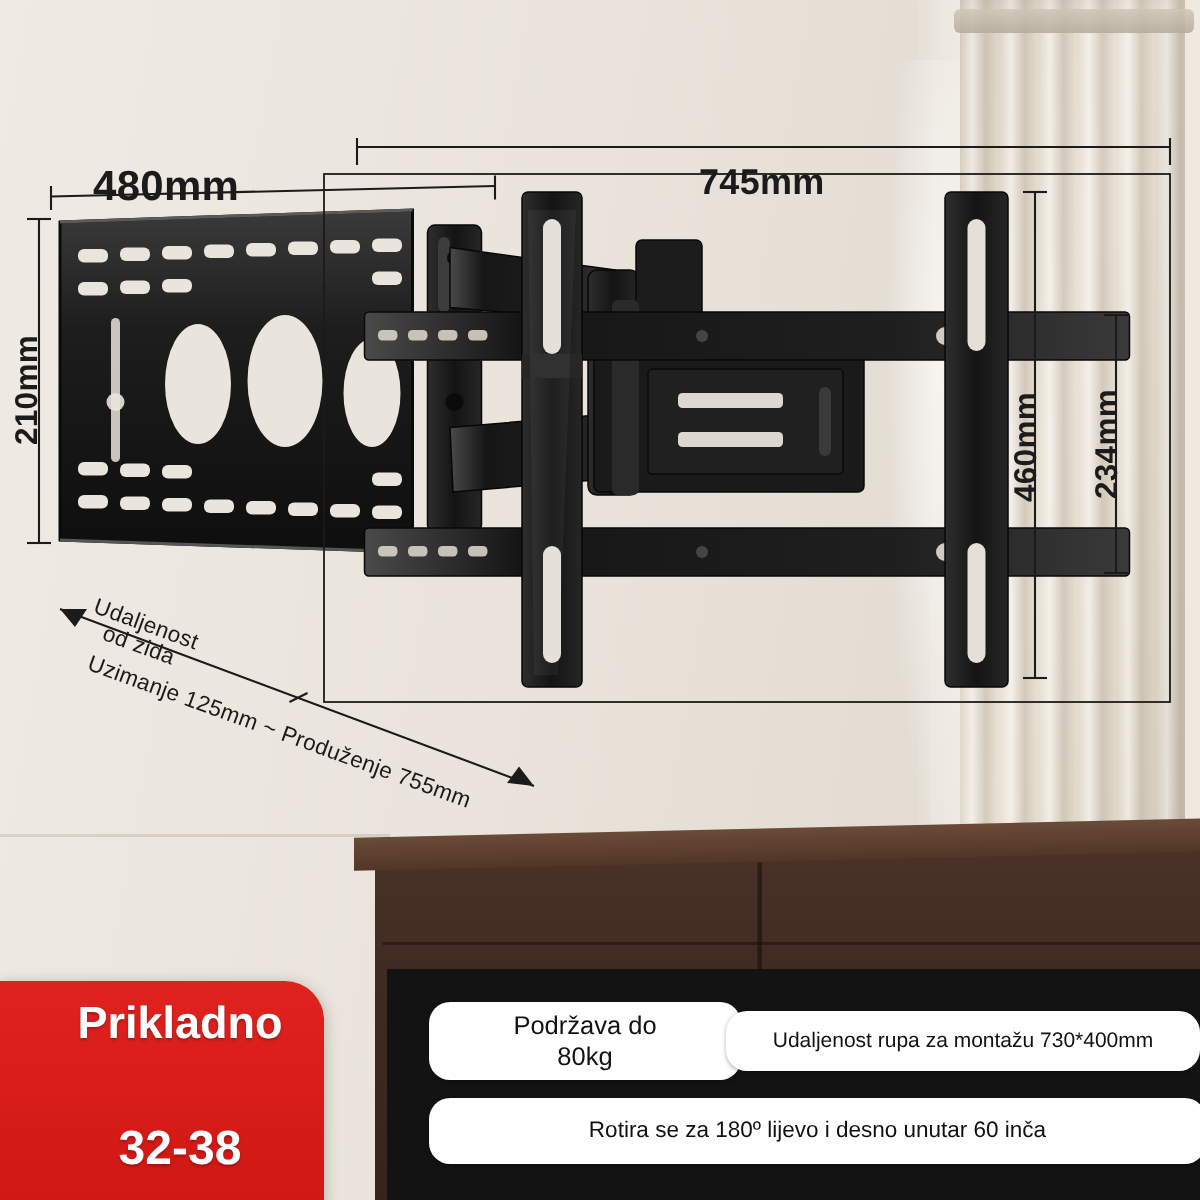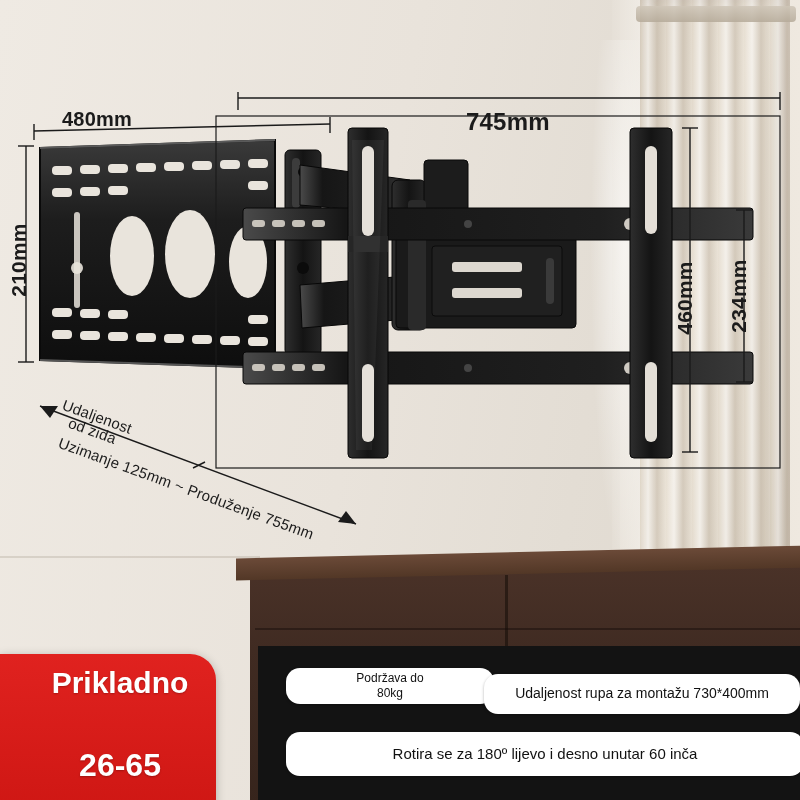--- a/index.html
+++ b/index.html
@@ -90,21 +90,21 @@
   }
   .dark-panel{
     position:absolute;left:258px;top:646px;width:542px;height:154px;
     background:#131313;
   }
   .pill{
     position:absolute;background:#ffffff;border-radius:14px;
     color:#111;display:flex;align-items:center;justify-content:center;
     text-align:center;line-height:1.25;box-shadow:0 1px 3px rgba(0,0,0,.3);
   }
-  .pill-1{left:286px;top:668px;width:188px;height:36px;font-size:12px;padding:0 10px;}
+  .pill-1{left:286px;top:668px;width:188px;height:52px;font-size:17px;padding:0 10px;}
   .pill-2{left:484px;top:674px;width:300px;height:40px;font-size:14px;padding:0 8px;}
   .pill-3{left:286px;top:732px;width:498px;height:44px;font-size:15px;padding:0 10px;}
 </style>
 </head>
 <body>
 
 <div class="stage">
 
   <div class="wall"></div>
   <div class="wall-right"></div>
@@ -261,32 +261,32 @@
       <line x1="736" y1="382" x2="752" y2="382"></line>
 
       <line x1="40" y1="406" x2="356" y2="524"></line>
       <path d="M40,406 L58,406 L50,418 Z" fill="#1b1b1b" stroke="none"></path>
       <path d="M356,524 L338,522 L346,511 Z" fill="#1b1b1b" stroke="none"></path>
       <line x1="193" y1="468" x2="205" y2="462"></line>
     </g>
   </svg>
 
   <div class="dim-text" style="left:466px;top:76px;font-size:24px;margin-top:32px;">745mm</div>
-  <div class="dim-text" style="left:62px;top:108px;font-size:20px;">480mm</div>
+  <div class="dim-text" style="left:62px;top:108px;font-size:28px;">480mm</div>
   <div class="dim-text" style="left:-18px;top:248px;font-size:21px;transform:rotate(-90deg);transform-origin:center;">210mm</div>
   <div class="dim-text" style="left:648px;top:286px;font-size:21px;transform:rotate(-90deg);transform-origin:center;">460mm</div>
   <div class="dim-text" style="left:702px;top:284px;font-size:21px;transform:rotate(-90deg);transform-origin:center;">234mm</div>
 
   <div class="dim-text" style="left:66px;top:396px;font-size:15px;font-weight:400;transform:rotate(20deg);transform-origin:left top;">Udaljenost</div>
   <div class="dim-text" style="left:72px;top:414px;font-size:15px;font-weight:400;transform:rotate(20deg);transform-origin:left top;">od zida</div>
   <div class="dim-text" style="left:62px;top:434px;font-size:15px;font-weight:400;transform:rotate(20deg);transform-origin:left top;">Uzimanje 125mm ~ Produženje 755mm</div>
 
   <div class="ribbon">
     <div class="ribbon-text" style="top:10px;">Prikladno</div>
-    <div class="ribbon-text" style="top:92px;font-size:32px;">26-65</div>
+    <div class="ribbon-text" style="top:92px;font-size:32px;">32-38</div>
   </div>
 
   <div class="dark-panel"></div>
 
   <div class="pill pill-1">
     <div>
       <div>Podržava do</div>
       <div>80kg</div>
     </div>
   </div>

